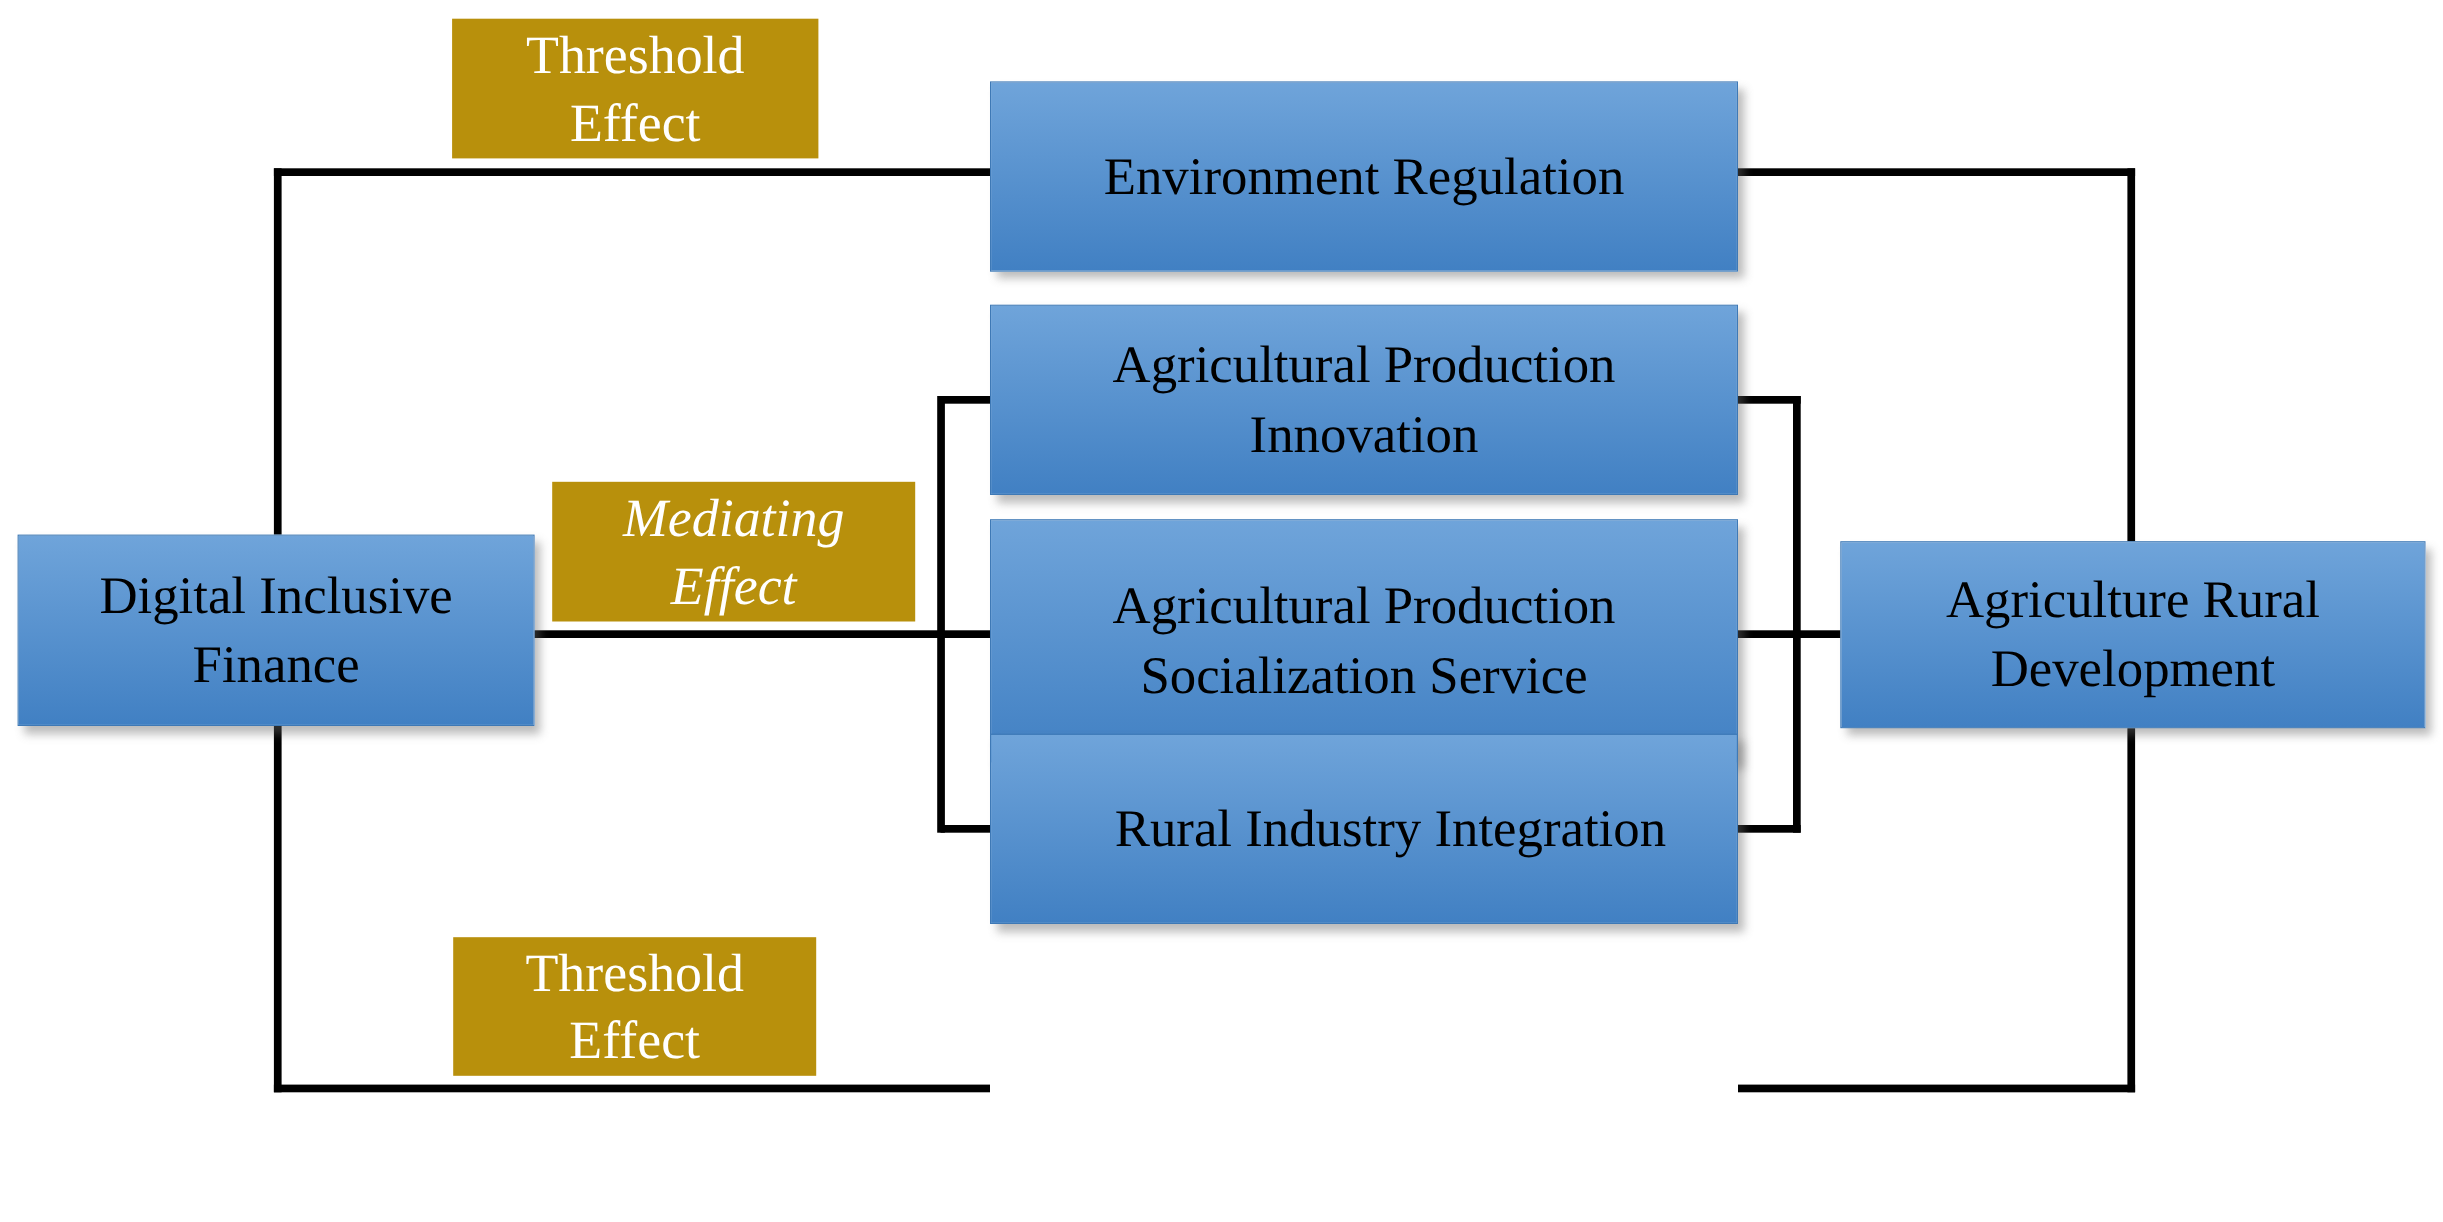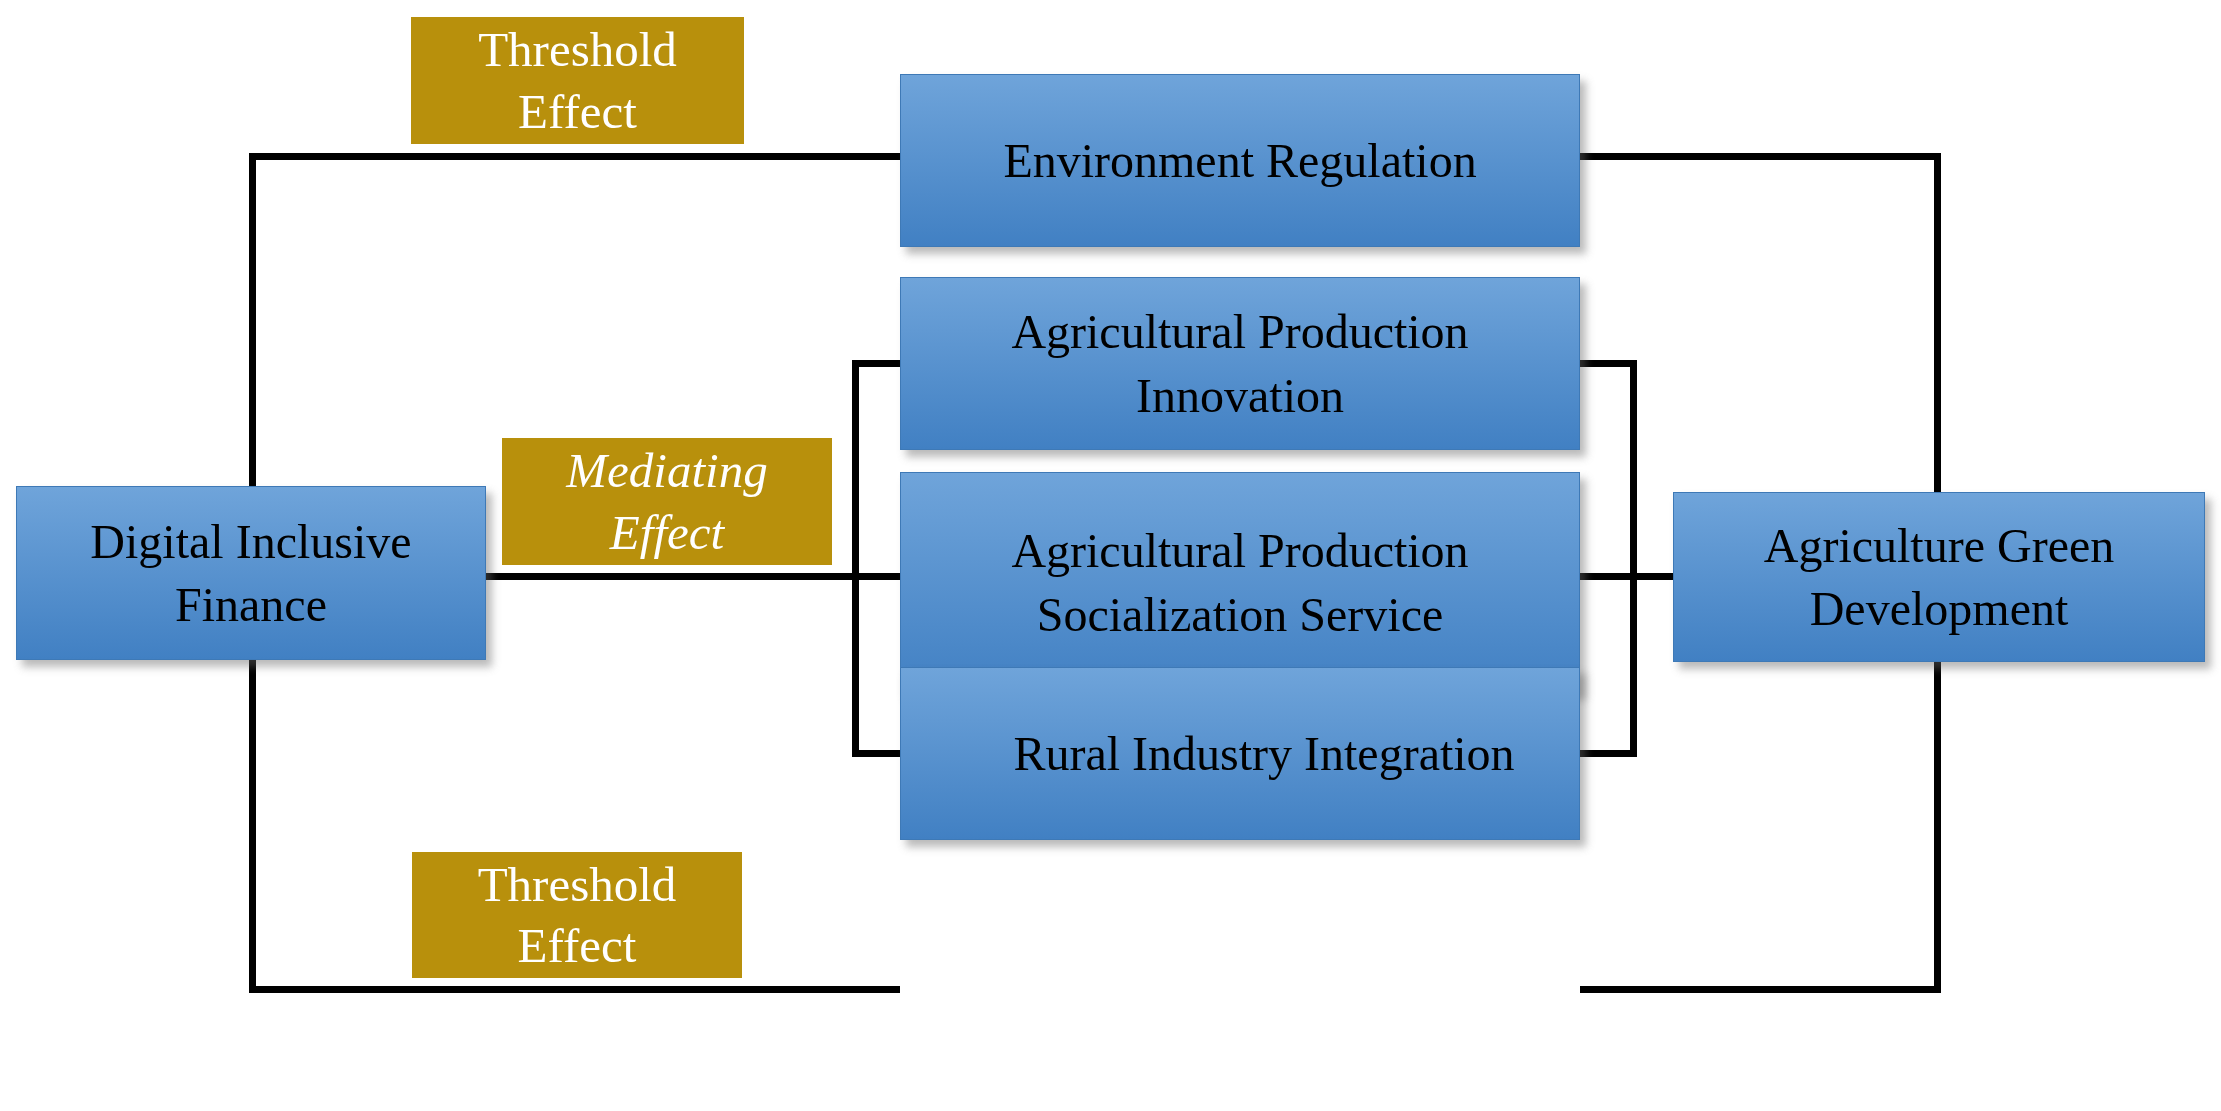--- a/index.html
+++ b/index.html
@@ -84,16 +84,16 @@
 
   <div class="node blue" style="left:900px; top:277px; width:680px; height:173px;">Agricultural Production
 Innovation</div>
 
   <div class="node blue" style="left:900px; top:472px; width:680px; height:221px;">Agricultural Production
 Socialization Service</div>
 
   <div class="node blue" style="left:900px; top:667px; width:680px; height:173px;padding-left:48px;">Rural Industry Integration</div>
 
 
-  <div class="node blue" style="left:1673px; top:492px; width:532px; height:170px;">Agriculture Green
+  <div class="node blue" style="left:1673px; top:492px; width:532px; height:170px;">Agriculture Rural
 Development</div>
 
 </div>
 
 </body></html>

